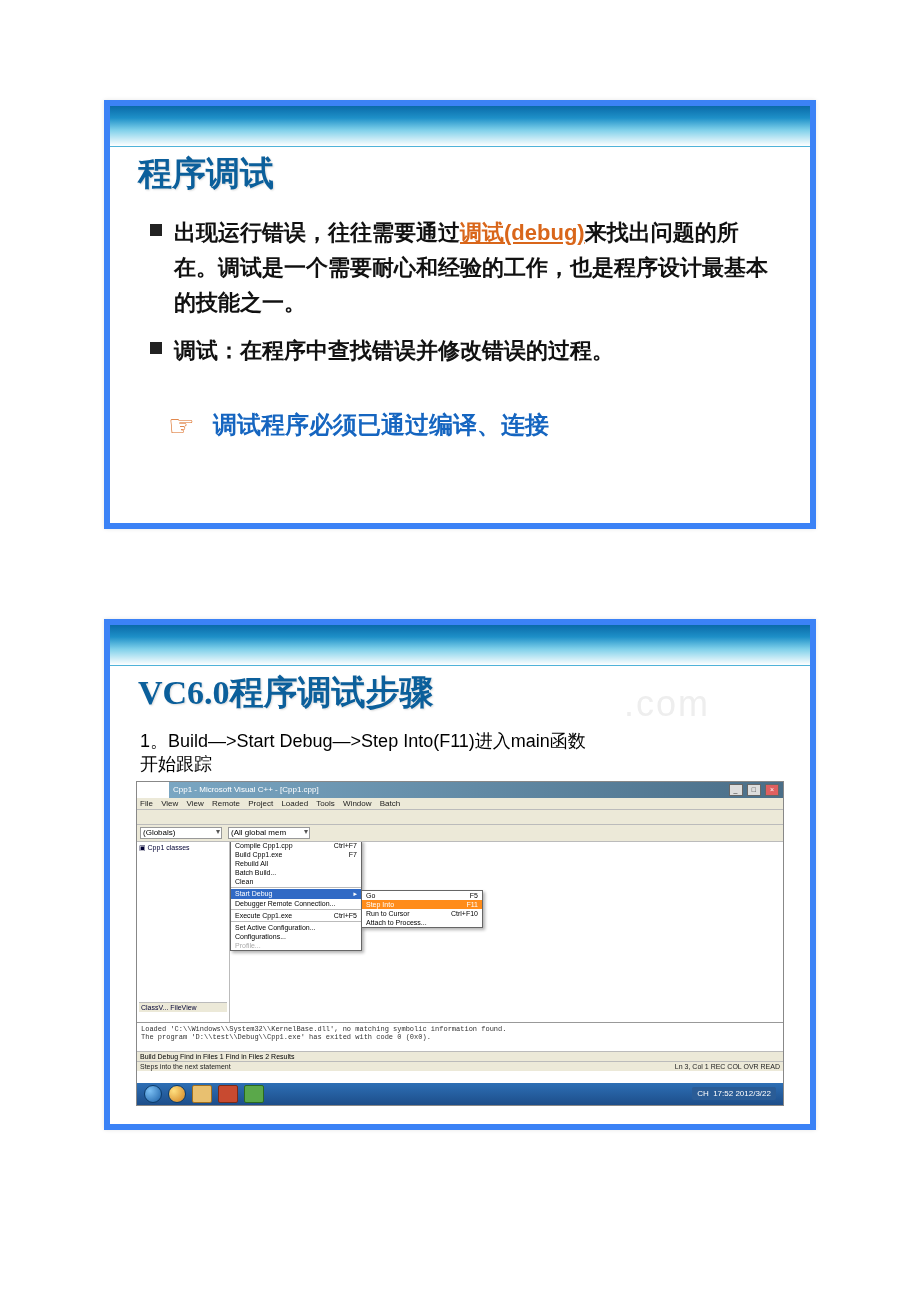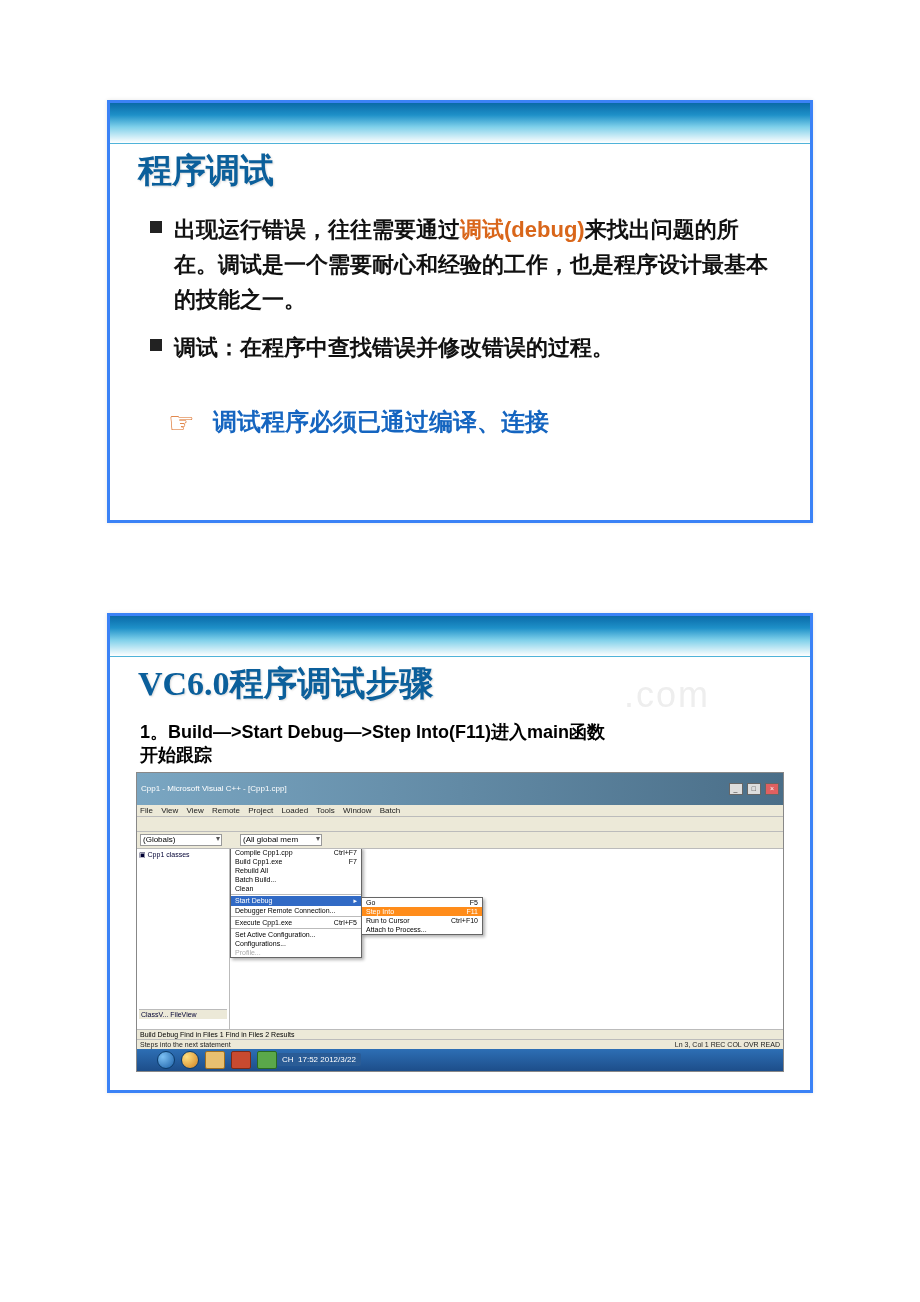--- a/index.html
+++ b/index.html
@@ -5,21 +5,21 @@
   body {
     margin: 0;
     padding: 0;
     background: #ffffff;
     font-family: "SimSun", "Microsoft YaHei", sans-serif;
     width: 920px;
   }
   .slide {
     width: 700px;
     margin: 100px auto 0 auto;
-    border: 3px solid #3b82f6;
+    border: 6px solid #3b82f6;
     box-shadow: 0 0 4px rgba(0,0,0,0.1);
     position: relative;
     overflow: hidden;
     background: #ffffff;
   }
   .slide-header {
     background: linear-gradient(to bottom, #0a6aa8 0%, #1e90c8 30%, #7fd0ea 60%, #ffffff 100%);
     height: 40px;
     border-bottom: 1px solid #4fb3d9;
   }
@@ -46,21 +46,21 @@
     flex: 0 0 12px;
     margin-top: 9px;
     margin-right: 12px;
   }
   .bullet-text {
     font-size: 22px;
     line-height: 1.6;
     font-weight: bold;
     color: #111;
   }
-  .accent-orange { color: #d9661a; }
+  .accent-orange { color: #d9661a; text-decoration: underline; }
   .note-box {
     display: flex;
     align-items: center;
     margin: 40px 10px 30px 10px;
     background: #fff;
   }
   .hand-icon {
     font-size: 30px;
     color: #d9661a;
     margin-right: 18px;
@@ -81,56 +81,57 @@
     right: 100px;
     top: 58px;
     color: #eeeeee;
     font-size: 36px;
     font-family: Arial, sans-serif;
     letter-spacing: 2px;
     pointer-events: none;
   }
   .step-text {
     font-size: 18px;
-    font-weight: bold;
+    font-weight: normal;
     margin: 14px 0 4px 30px;
     line-height: 1.3;
   }
 
   
   .vc6 {
     margin: 0 26px 18px 26px;
     border: 1px solid #888;
     font-family: "Tahoma", Arial, sans-serif;
     font-size: 8px;
     position: relative;
     background: #fff;
   }
   .vc6-titlebar {
-    height: 32px;
+    height: 16px;
     background: linear-gradient(to right,#7aa6c2,#4a6e88);
     color: #fff;
     display: flex;
     align-items: center;
     padding: 0 4px;
     justify-content: space-between;
+    margin-left: 32px;
   }
   .vc6-titlebar .title { white-space: nowrap; overflow: hidden; }
   .vc6-titlebar .btns span{
     display:inline-block;width:12px;height:10px;background:#ddd;border:1px solid #666;margin-left:2px;font-size:7px;text-align:center;line-height:10px;color:#333;
   }
   .vc6-menubar {
     background:#ece9d8;border-bottom:1px solid #bbb;padding:1px 3px;color:#222;
   }
   .vc6-menubar span{margin-right:6px;}
   .vc6-toolbar {
     background:#ece9d8;border-bottom:1px solid #bbb;padding:2px 3px;color:#444;height:10px;
   }
   .vc6-combos {
-    background:#ece9d8;border-bottom:1px solid #bbb;padding:2px 3px;display:flex;gap:18px;
+    background:#ece9d8;border-bottom:1px solid #bbb;padding:2px 3px;display:flex;gap:6px;
   }
   .vc6-combos .combo{border:1px solid #999;background:#fff;padding:0 8px 0 2px;position:relative;min-width:70px;height:10px;}
   .vc6-combos .combo:after{content:"▾";position:absolute;right:1px;top:-1px;color:#555;}
   .vc6-body{display:flex;height:180px;}
   .vc6-left{
     width:88px;border-right:1px solid #bbb;background:#fff;padding:2px;color:#003;
   }
   .vc6-left .tree{font-size:7px;color:#003;}
   .vc6-main{flex:1;position:relative;background:#fff;overflow:hidden;}
   .vc6-code{position:absolute;left:0;top:0;width:100%;font-family:"Courier New",monospace;font-size:7px;color:#006000;padding:3px 4px;white-space:pre;}
@@ -151,21 +152,21 @@
   .vc6-output{
     border-top:1px solid #999;background:#fff;font-family:"Courier New",monospace;font-size:7px;color:#333;padding:2px 4px;white-space:pre;height:24px;overflow:hidden;
   }
   .vc6-outtabs{
     background:#ece9d8;border-top:1px solid #bbb;font-size:7px;padding:1px 3px;
   }
   .vc6-status{
     background:#ece9d8;border-top:1px solid #bbb;font-size:7px;padding:1px 3px;display:flex;justify-content:space-between;color:#222;
   }
   .taskbar{
-    height:22px;background:linear-gradient(to bottom,#2d6fb5,#1d4e8a);display:flex;align-items:center;padding:0 20px;
+    height:22px;background:linear-gradient(to bottom,#2d6fb5,#1d4e8a);display:flex;align-items:center;justify-content:space-between;padding:0 7px;margin-top:12px;
   }
   .taskbar .start-orbs{display:flex;align-items:center;gap:6px;}
   .taskbar .orb{width:16px;height:16px;background:radial-gradient(circle at 30% 30%,#7cc0f4,#1b5fa6);border-radius:50%;border:1px solid #0b3b6a;}
   .taskbar .tbtn{width:18px;height:16px;background:#e8c070;border:1px solid #a07020;border-radius:2px;}
   .taskbar .tbtn2{width:18px;height:16px;background:#5aa84a;border:1px solid #2a6a20;border-radius:2px;}
   .taskbar .tbtn1{width:18px;height:16px;background:#c84a30;border:1px solid #7a2a18;border-radius:2px;}
   .tray{background:#2a5c96;color:#fff;font-size:8px;padding:2px 5px;border-radius:2px;}
 </style>
 </head>
 <body>
@@ -284,20 +285,22 @@
               <span>F11</span>
             </div>
           <div class="mi">
               <span>Run to Cursor</span>
               <span>Ctrl+F10</span>
             </div>
           <div class="mi">Attach to Process...</div>
         </div>
       </div>
     </div>
+    <div class="vc6-output"><span>Loaded 'C:\\Windows\\System32\\KernelBase.dll', no matching symbolic information found.</span>
+<span>The program 'D:\\test\\Debug\\Cpp1.exe' has exited with code 0 (0x0).</span></div>
     <div class="vc6-outtabs">Build  Debug  Find in Files 1  Find in Files 2  Results</div>
     <div class="vc6-status">
       <span>Steps into the next statement</span>
       <span>Ln 3, Col 1    REC  COL  OVR  READ</span>
     </div>
     <div class="taskbar">
       <div class="start-orbs">
         <div class="orb"></div>
         <div class="orb" style="background:radial-gradient(circle at 30% 30%,#ffe080,#d08020);"></div>
         <div class="tbtn"></div>

